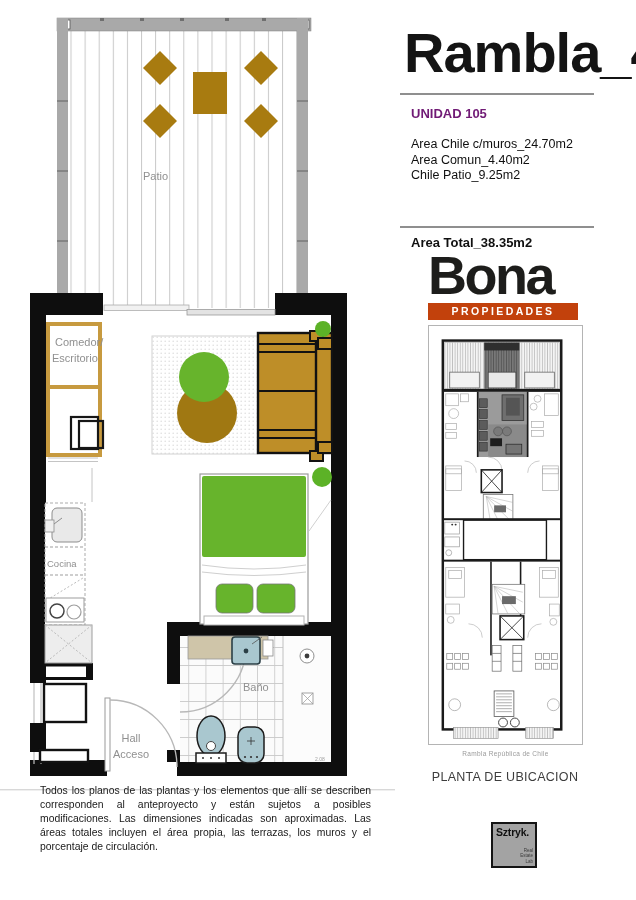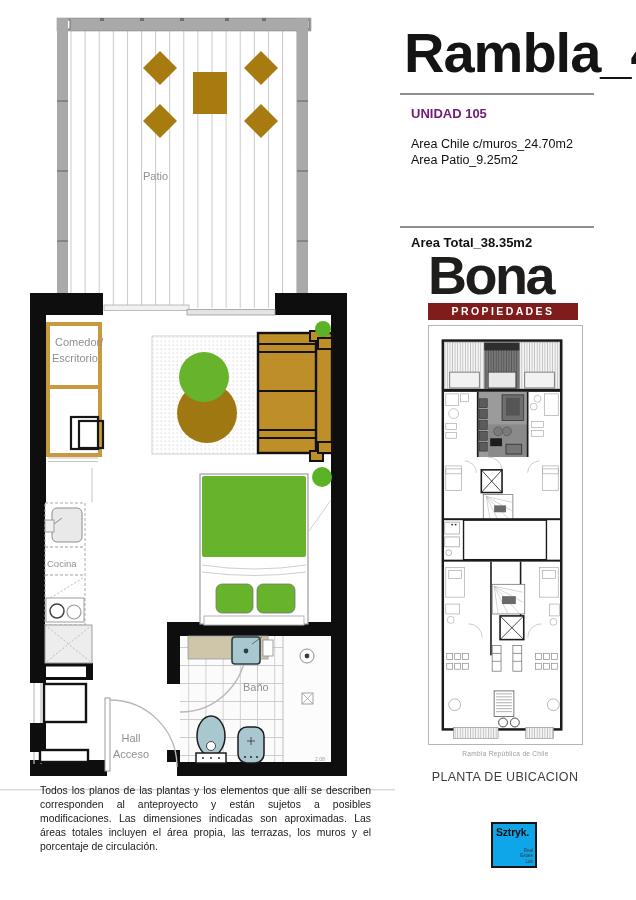--- a/index.html
+++ b/index.html
@@ -10,28 +10,28 @@
   
   #title{left:404px;top:20px;width:230px;font-size:56px;font-weight:bold;
          letter-spacing:-1px;color:#141414;}
   .rule{left:400px;width:194px;height:2px;background:#8f8f8f;}
   #rule1{top:93px;} #rule2{top:226px;}
   #unit-name{left:411px;top:106px;font-size:13px;font-weight:bold;color:#701a75;}
   #area-lines{left:411px;top:137px;font-size:12.5px;color:#101010;line-height:15.5px;}
   #area-total{left:411px;top:197px;font-size:13px;font-weight:bold;color:#101010;margin-top:38px;}
   #brand{left:428px;top:239px;width:150px;}
   #brand-name{font-size:54px;font-weight:bold;letter-spacing:-2.5px;color:#1d1d1b;line-height:0.92;margin-top:12px;}
-  #brand-bar{margin-top:2px;height:17px;background:#7f1d1d;color:#fff;font-size:10.5px;
+  #brand-bar{margin-top:2px;height:17px;background:#c2410c;color:#fff;font-size:10.5px;
              font-weight:bold;letter-spacing:2.4px;text-align:center;line-height:17px;}
   #plan-box{left:428px;top:325px;width:153px;height:418px;border:1px solid #b4b4b4;background:#fff;}
   #street-caption{left:413px;top:750px;width:185px;text-align:center;font-size:6.5px;
                   color:#9a9a9a;letter-spacing:0.3px;}
   #caption1{left:395px;top:770px;width:220px;text-align:center;font-size:12.5px;color:#3d3d3d;letter-spacing:0.3px;}
   #caption2{left:395px;top:801px;width:220px;text-align:center;font-size:12.5px;color:#3d3d3d;letter-spacing:0.3px;}
-  #sztryk{left:491px;top:822px;width:46px;height:46px;border:2px solid #141414;box-sizing:border-box;background:#0ea5e9;}
+  #sztryk{left:491px;top:822px;width:46px;height:46px;border:2px solid #141414;box-sizing:border-box;background:#a3a3a3;}
   #sz-name{font-size:10.5px;font-weight:bold;color:#111;padding:2px 0 0 3px;letter-spacing:-0.2px;}
   #sz-sub{position:absolute;right:2px;bottom:2px;font-size:4.5px;line-height:1.2;text-align:right;color:#3a3a3a;}
   #disclaimer{left:28px;top:772px;width:331px;font-size:10.4px;line-height:13.9px;
               text-align:justify;color:#191919;margin:12px;}
   .lbl{fill:#909090;font-size:11px;}
 </style>
 </head>
 <body>
 
 <div id="page">
@@ -214,21 +214,22 @@
 
     <rect x="0" y="789" width="395" height="1.4" fill="#d8d8d8"></rect>
   </svg>
 
   <div id="title" class="abs">Rambla_42</div>
   <div id="rule1" class="abs rule"></div>
 
   <div id="unit-name" class="abs">UNIDAD 105</div>
   <div id="area-lines" class="abs">
     <div>Area Chile c/muros_24.70m2</div>
-    <div>Area Patio_9.25m2</div>
+    <div>Area Comun_4.40m2</div>
+    <div>Chile Patio_9.25m2</div>
   </div>
   <div id="area-total" class="abs">Area Total_38.35m2</div>
   <div id="rule2" class="abs rule"></div>
 
   <div id="brand" class="abs">
     <div id="brand-name">Bona</div>
     <div id="brand-bar">PROPIEDADES</div>
   </div>
 
   <div id="plan-box" class="abs">

